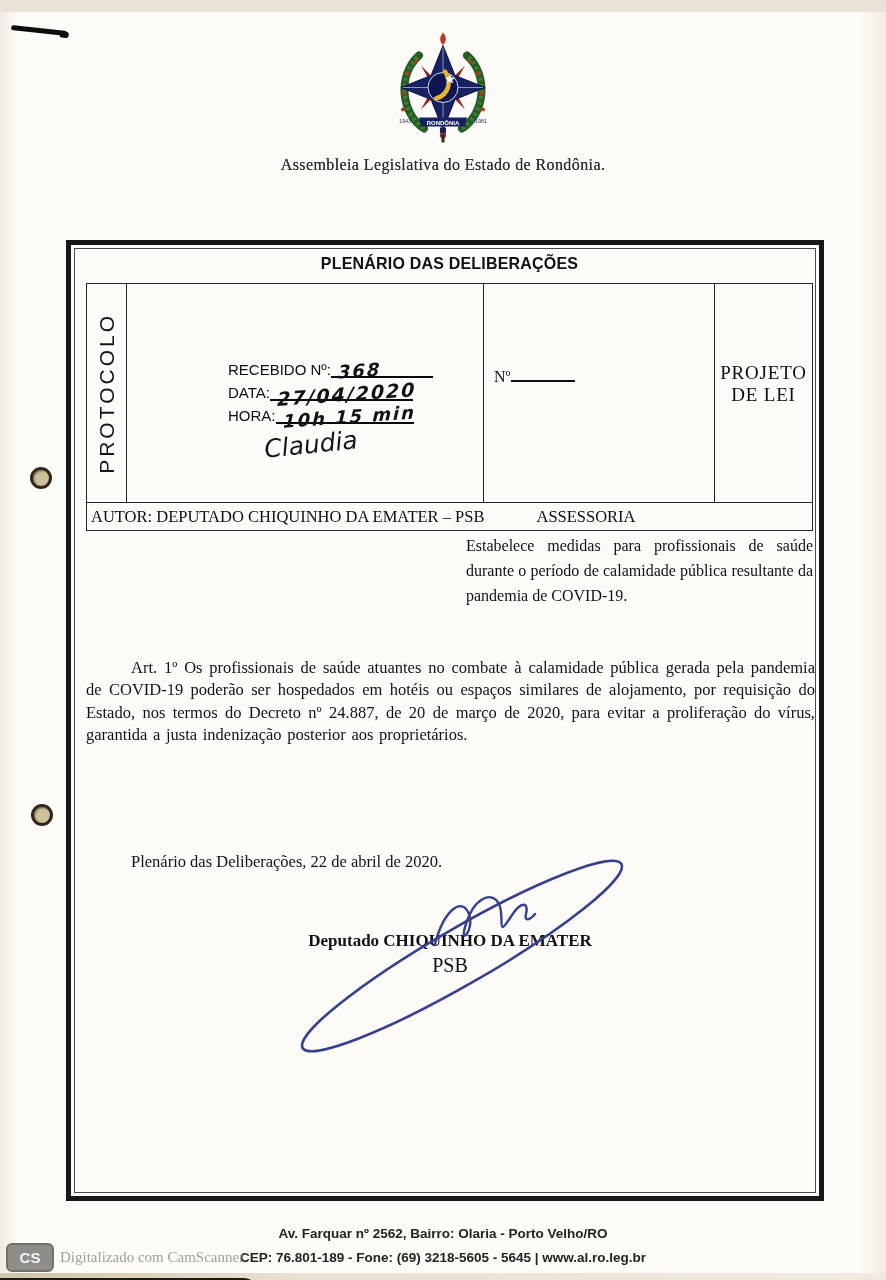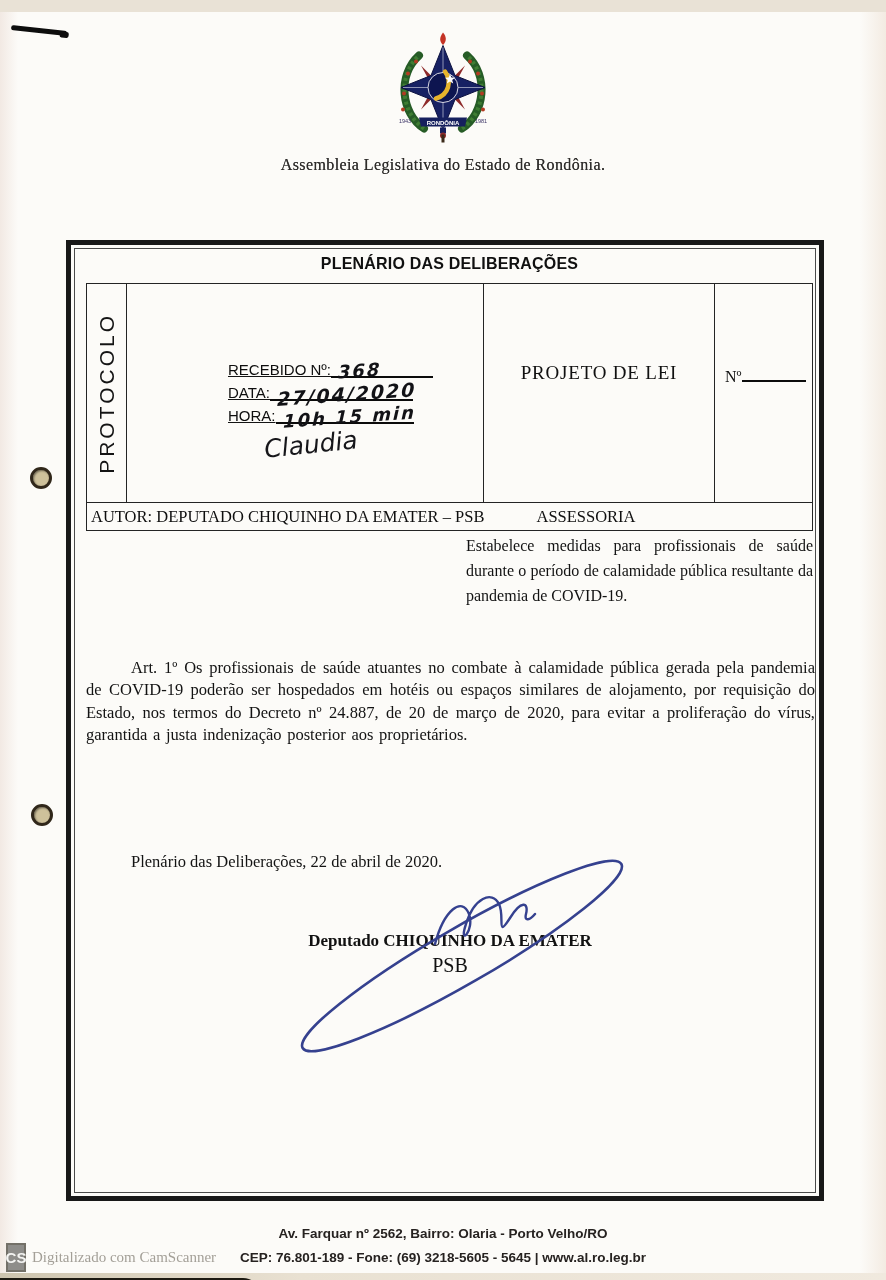--- a/index.html
+++ b/index.html
@@ -37,21 +37,21 @@
   .ptable { position:absolute; left:86px; top:271px; width:727px; height:219px;
     border:1.5px solid #242424; border-bottom:none;
     display:grid; grid-template-columns:40px 357px 231px auto; }
   .pcell { border-right:1.4px solid #242424; position:relative; }
   .pcell:last-child { border-right:none; }
 
   .protocolo-cell { display:flex; align-items:center; justify-content:center; }
   .protocolo-text { writing-mode:vertical-rl; transform:rotate(180deg);
     font-family:"Liberation Sans", sans-serif; font-size:21px; letter-spacing:3px; color:#141414; }
 
-  .recebido-block { padding:73px 0 0 101px;text-decoration:underline; }
+  .recebido-block { padding:73px 0 0 101px; }
   .field-row { display:flex; align-items:flex-end; margin-bottom:2px; height:21px; }
   .plabel { font-family:"Liberation Sans", sans-serif; font-size:15px; color:#0e0e0e;
     white-space:nowrap; }
   .uline { border-bottom:2.2px solid #0b0b0b; height:20px; }
   .uline .hand { position:relative; top:2px; left:7px; }
   .hand { font-family:"DejaVu Sans", sans-serif; font-style:italic; font-weight:bold;
     display:inline-block; transform:rotate(-4deg) skewX(-6deg); color:#121216;
     font-size:18px; letter-spacing:2px; white-space:nowrap; }
   .w-recebido { width:102px; } .w-data { width:143px; } .w-hora { width:138px; }
   .clerk { font-family:"DejaVu Sans", sans-serif; font-style:italic; font-weight:500;
@@ -86,22 +86,22 @@
   .sig-party { font-size:20px; margin-top:3px; color:#111; }
 
   .sig-ink { position:absolute; left:272px; top:836px; width:372px; height:212px; z-index:5; }
 
   .footer-line { position:absolute; left:0; width:100%; text-align:center;
     font-family:"Liberation Sans", sans-serif; font-weight:bold; font-size:13.5px; color:#262220; }
   .footer-1 { top:1214px; } .footer-2 { top:1238px; }
 
   .camscanner { position:absolute; left:6px; top:1231px; display:flex; align-items:center;
     gap:6px; z-index:6; }
-  .cs-box { width:20px; height:29px; background:#8e8d8a; border:2px solid #737068;
-    border-radius:0; color:#f4f4f2; font-family:"Liberation Sans", sans-serif;
+  .cs-box { width:48px; height:29px; background:#8e8d8a; border:2px solid #737068;
+    border-radius:6px; color:#f4f4f2; font-family:"Liberation Sans", sans-serif;
     font-weight:bold; font-size:15px; display:flex; align-items:center; justify-content:center; }
   .cs-text { font-family:Liberation Serif, serif; font-size:15px; color:#a39f97; }
 
   .hole { position:absolute; width:22px; height:22px; border-radius:50%;
     background:#cec19b; border:3.5px solid #30271a;
     box-shadow:inset 1px 1px 2px rgba(0,0,0,.45); }
   .hole-1 { left:30px; top:455px; } .hole-2 { left:31px; top:792px; }
 
   .bottom-strip { position:absolute; left:0; top:1261px; width:886px; height:19px;
     background:linear-gradient(90deg,#cdc4ae 0,#e9e1d2 300px,#f0e9de 886px); }
@@ -169,25 +169,25 @@
           <span class="plabel">DATA:</span>
           <span class="uline w-data"><span class="hand" style="font-size:19px;">27/04/2020</span></span>
         </div>
         <div class="field-row">
           <span class="plabel">HORA:</span>
           <span class="uline w-hora"><span class="hand">10h 15 min</span></span>
         </div>
         <span class="clerk">Claudia</span>
       </div>
     </div>
+    <div class="pcell numero-cell">
+      <span>Nº</span><span class="numero-line"></span>
+    </div>
     <div class="pcell projeto-cell">
       <span>PROJETO DE LEI</span>
-    </div>
-    <div class="pcell numero-cell">
-      <span>Nº</span><span class="numero-line"></span>
     </div>
   </div>
 
   <div class="autor-row">
     <span>AUTOR: DEPUTADO CHIQUINHO DA EMATER – PSB</span>
     <span class="assessoria">ASSESSORIA</span>
   </div>
 
   <div class="ementa">Estabelece medidas para profissionais de saúde durante o período de calamidade pública resultante da pandemia de COVID-19.</div>
 

